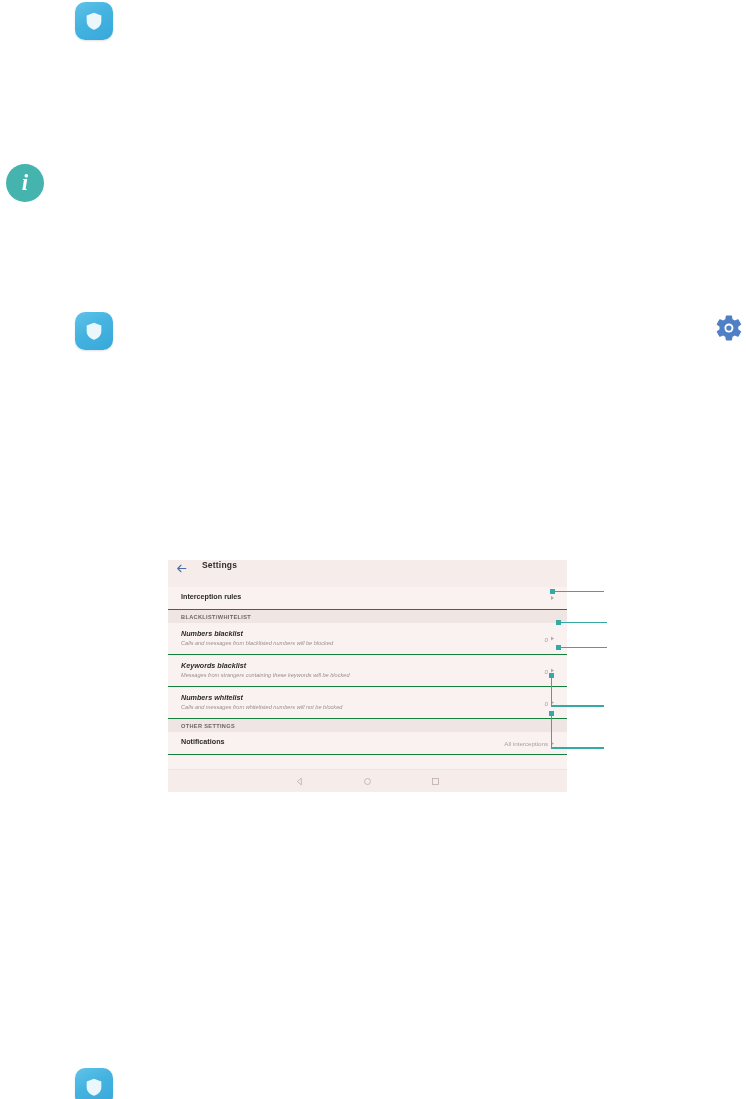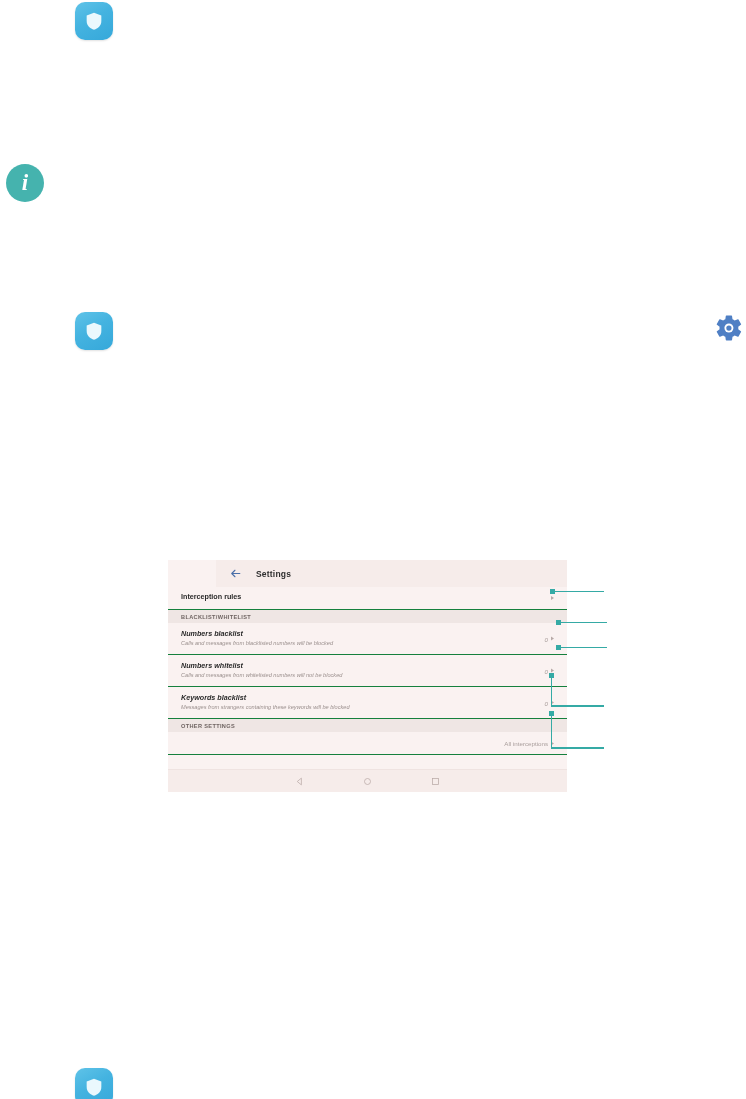--- a/index.html
+++ b/index.html
@@ -64,24 +64,22 @@
     top: 560px;
     width: 399px;
     height: 232px;
     background: #faf2f1;
     overflow: hidden;
   }
   .sc-header {
     height: 27px;
     background: #f6ecea;
     display: flex;
-    align-items: center;
-    padding-left: 11px;
+    padding-left: 5px;
     box-sizing: border-box;
-    margin-left: 48px;
   }
   .sc-back {
     width: 16px;
     height: 16px;
     flex: 0 0 auto;
     display: flex;
     align-items: center;
     justify-content: center;
   }
   .sc-title {
@@ -224,40 +222,41 @@
     <div class="sc-row tall">
       <div class="sc-row-title">Numbers blacklist</div>
       <div class="sc-row-sub">Calls and messages from blacklisted numbers will be blocked</div>
       <div class="sc-row-value">
         <span>0</span>
         <span class="chev"></span>
       </div>
     </div>
 
     <div class="sc-row tall">
+      <div class="sc-row-title">Keywords blacklist</div>
+      <div class="sc-row-sub">Messages from strangers containing these keywords will be blocked</div>
+      <div class="sc-row-value">
+        <span>0</span>
+        <span class="chev"></span>
+      </div>
+    </div>
+
+    <div class="sc-row tall">
       <div class="sc-row-title">Numbers whitelist</div>
       <div class="sc-row-sub">Calls and messages from whitelisted numbers will not be blocked</div>
       <div class="sc-row-value">
         <span>0</span>
         <span class="chev"></span>
       </div>
     </div>
 
-    <div class="sc-row tall">
-      <div class="sc-row-title">Keywords blacklist</div>
-      <div class="sc-row-sub">Messages from strangers containing these keywords will be blocked</div>
-      <div class="sc-row-value">
-        <span>0</span>
-        <span class="chev"></span>
-      </div>
-    </div>
-
     <div class="sc-section">OTHER SETTINGS</div>
 
     <div class="sc-row">
+      <div class="sc-row-title">Notifications</div>
       <div class="sc-row-value">
         <span>All interceptions</span>
         <span class="chev"></span>
       </div>
     </div>
 
   </div>
 
   <div class="sc-nav">
     <div class="nav-btn">

